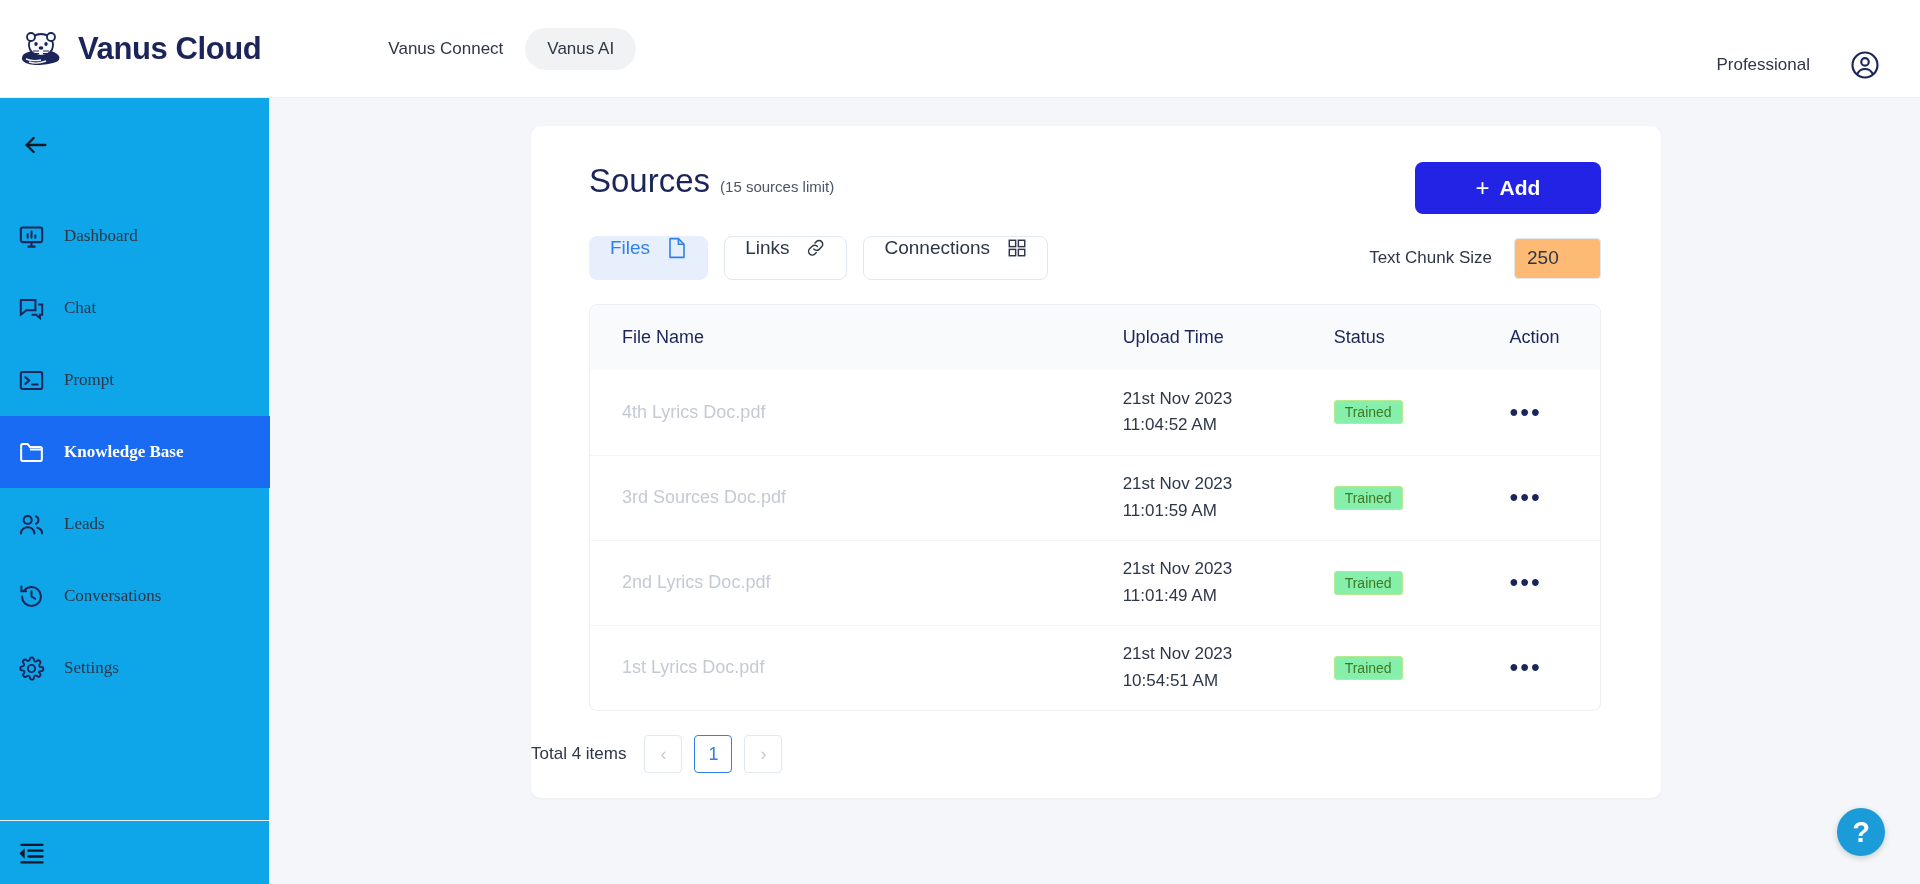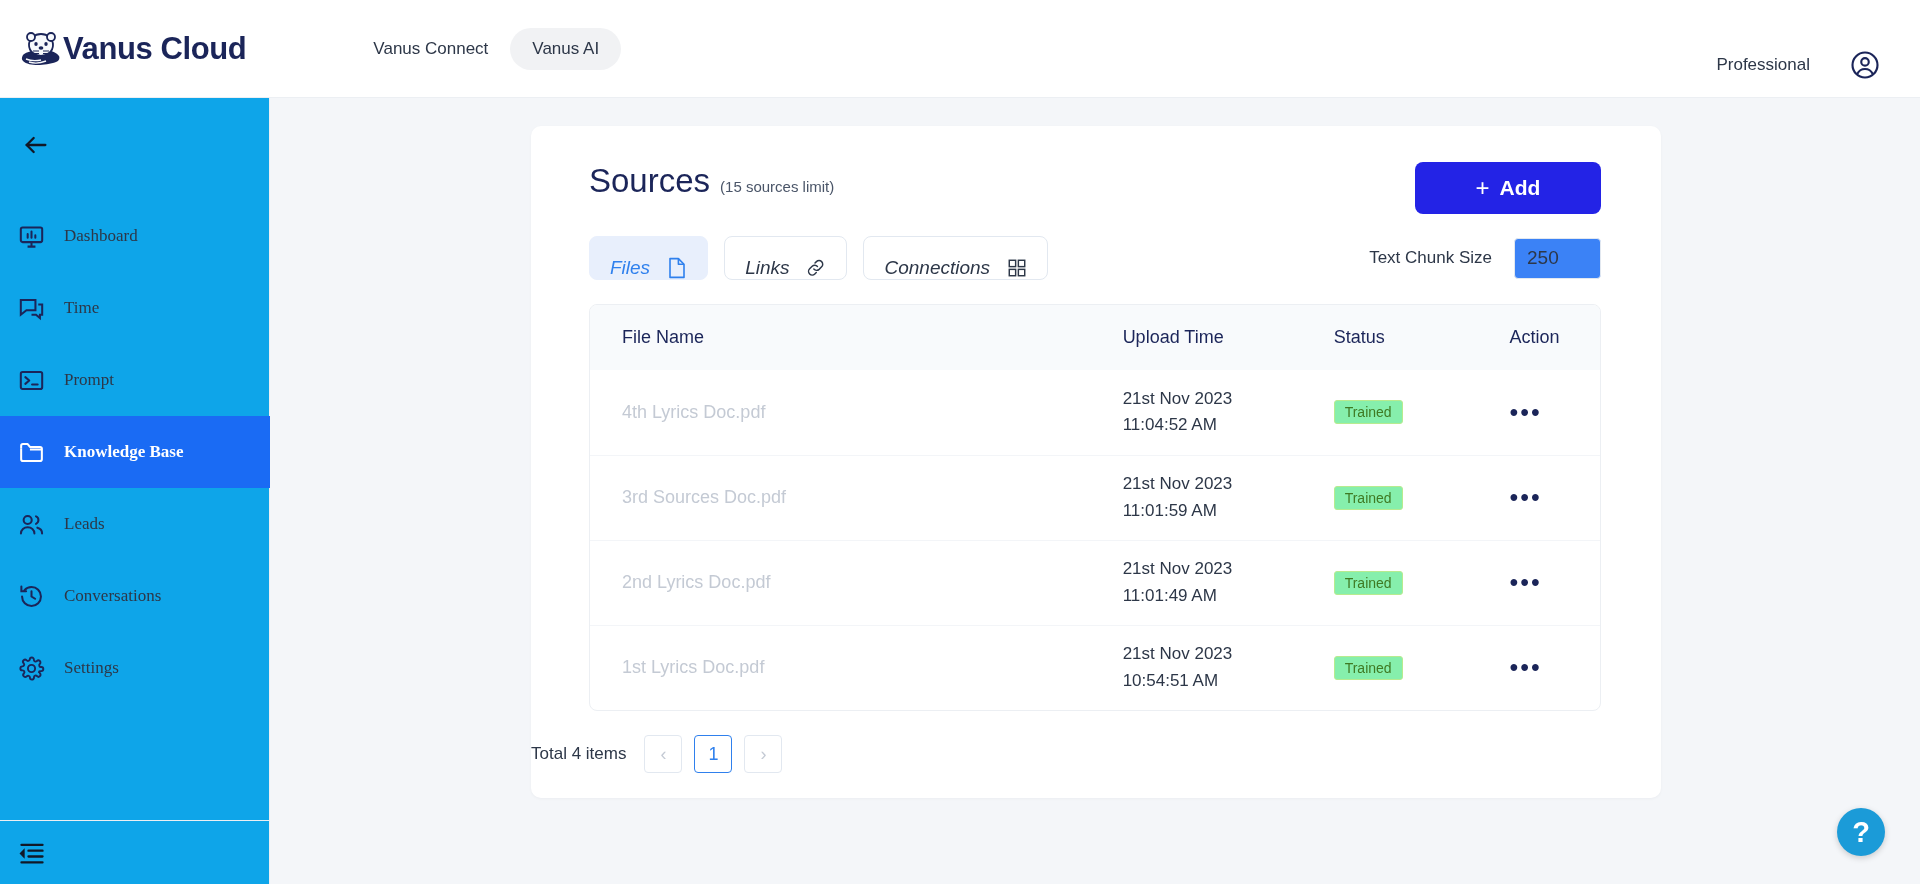--- a/index.html
+++ b/index.html
@@ -12,21 +12,21 @@
   body { position: relative; }
 
   
   .topbar {
     position: absolute; top: 0; left: 0;
     width: 1920px; height: 98px;
     background: #ffffff;
     border-bottom: 1px solid #eceff3;
     display: flex; align-items: center;
   }
-  .brand { display: flex; align-items: center; margin-left: 20px; gap: 1px; }
+  .brand { display: flex; align-items: center; margin-left: 20px; gap: 16px; }
   .brand-logo { width: 42px; height: 42px; display: block; }
   .brand-name {
     font-size: 31px; font-weight: bold; color: #1b2559;
     letter-spacing: -0.4px;
   }
   .topnav { display: flex; align-items: center; margin-left: 105px; gap: 0; }
   .topnav-item {
     font-size: 17px; color: #2d3748;
     padding: 11px 22px; border-radius: 22px;
     cursor: pointer; white-space: nowrap;
@@ -102,38 +102,38 @@
     display: flex; align-items: center; justify-content: center; gap: 10px;
     cursor: pointer;
   }
   .add-plus { font-size: 24px; font-weight: normal; line-height: 1; }
 
   .tabs-row {
     display: flex; align-items: center;
     padding: 22px 60px 0 58px;
   }
   .tab {
-    display: flex; align-items: flex-end; gap: 17px;
+    display: flex; align-items: flex-start; gap: 17px;
     height: 44px; padding: 0 20px;
     border-radius: 8px; border: 1px solid #e2e8f0;
     background: #ffffff; color: #2d3748;
-    font-size: 19px; cursor: pointer; margin-right: 16px; font-style: italic;
+    font-size: 19px; cursor: pointer; margin-right: 16px;
   }
   .tab.active {
     background: #e8effc; border-color: #e8effc; color: #2f80ed;
   }
   .tab-icon { width: 20px; height: 22px; display:block; }
   .chunk-wrap { margin-left: auto; display: flex; align-items: center; gap: 22px; }
   .chunk-label { font-size: 17px; color: #2d3748; }
   .chunk-input {
     width: 87px; height: 41px;
     border: 1px solid #e2e8f0; border-radius: 4px;
     font-size: 19px; color: #2d3748; padding: 0 12px;
     font-family: "Liberation Sans", sans-serif;
-    background: #3b82f6;
+    background: #fdba74;
   }
 
   .table-wrap {
     margin: 24px 60px 0 58px;
     border: 1px solid #eceff3; border-radius: 8px;
     overflow: hidden;
   }
   table { width: 100%; border-collapse: collapse; }
   thead tr { background: #f8fafc; }
   th {
@@ -238,21 +238,21 @@
       <span>Dashboard</span>
     </div>
 
     <div class="nav-item">
       <span>
         <svg class="nav-icon" viewBox="0 0 24 24" fill="none" stroke="#1b2559" stroke-width="1.8">
           <path d="M2.5 4.5h13v9h-8l-5 4z"></path>
           <path d="M18 8.5h3.5v9h-2v3l-3.5-3h-4"></path>
         </svg>
       </span>
-      <span>Time</span>
+      <span>Chat</span>
     </div>
 
     <div class="nav-item">
       <span>
         <svg class="nav-icon" viewBox="0 0 24 24" fill="none" stroke="#1b2559" stroke-width="1.8">
           <rect x="2.5" y="4.5" width="19" height="15" rx="1.6"></rect>
           <path d="M6.5 9l3.5 3-3.5 3" stroke-linecap="round" stroke-linejoin="round"></path>
           <path d="M12.5 15.5h5" stroke-linecap="round"></path>
         </svg>
       </span>

